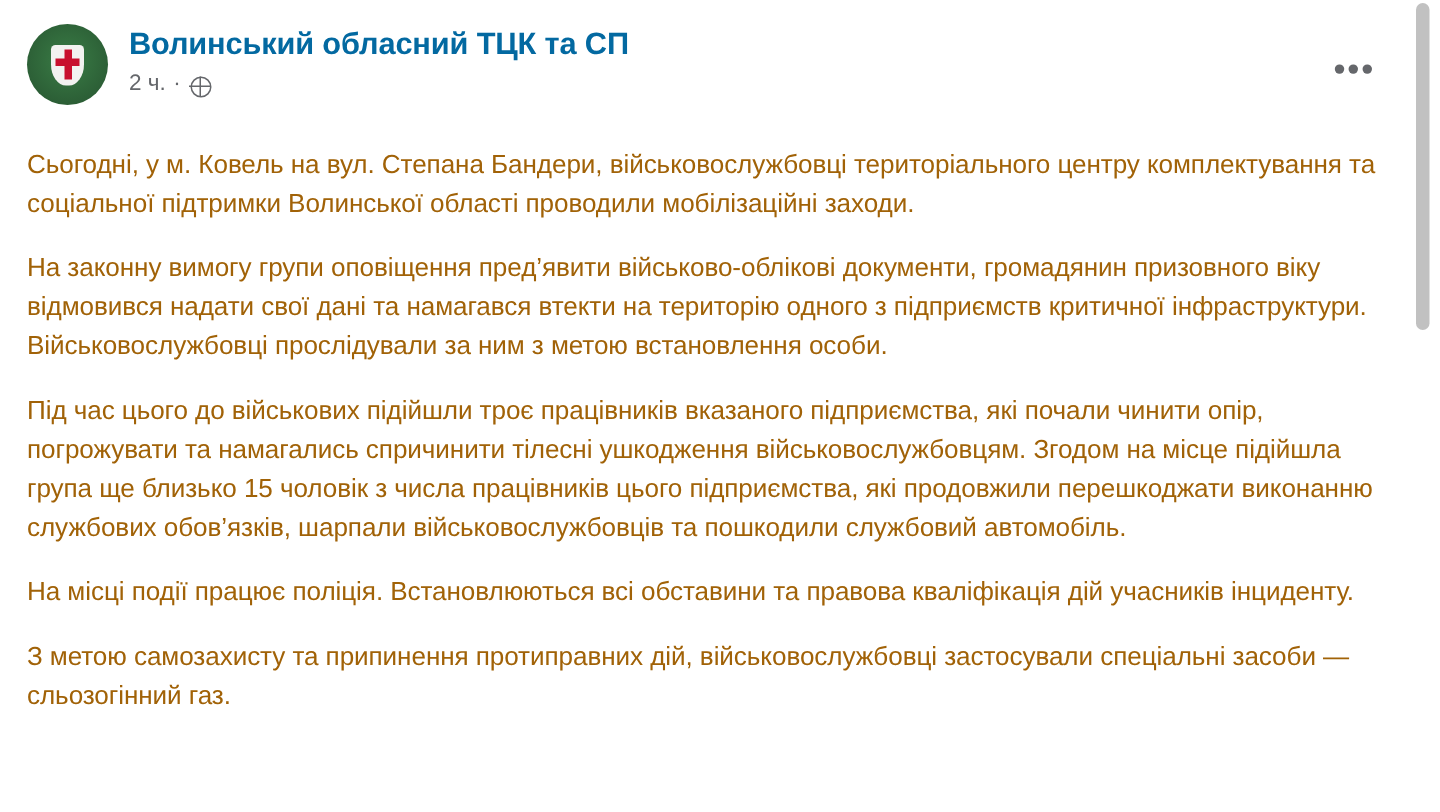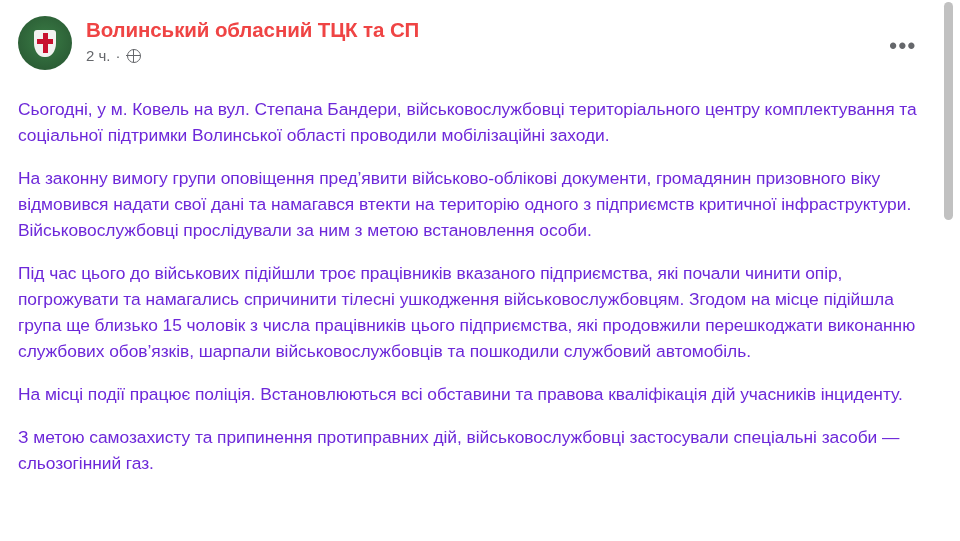--- a/index.html
+++ b/index.html
@@ -69,25 +69,25 @@
     padding-top: 3px;
     display: flex;
     flex-direction: column;
     justify-content: center;
   }
   .page-name {
     font-size: 20.5px;
     font-weight: bold;
     line-height: 25px;
     letter-spacing: -0.1px;
-    color: #ef4444;
+    color: #0369a1;
   }
   .meta {
     display: flex;
-    align-items: center;
+    align-items: flex-end;
     margin-top: 5px;
     font-size: 15px;
     color: #65676b;
     line-height: 18px;
   }
   .meta .dot-sep {
     margin: 0 5px;
     font-size: 15px;
     color: #65676b;
   }
@@ -135,21 +135,21 @@
     cursor: pointer;
   }
   .post-body {
     margin-top: 16px;
     padding-right: 8px;
   }
   .post-body p {
     margin: 0 0 17px 0;
     font-size: 17.4px;
     line-height: 26px;
-    color: #6d28d9;
+    color: #a16207;
     letter-spacing: -0.05px;
   }
   .post-body p:last-child { margin-bottom: 0; }
 
   .scrollbar-track {
     position: absolute;
     right: 3px;
     top: 0;
     width: 12px;
     height: 541px;

